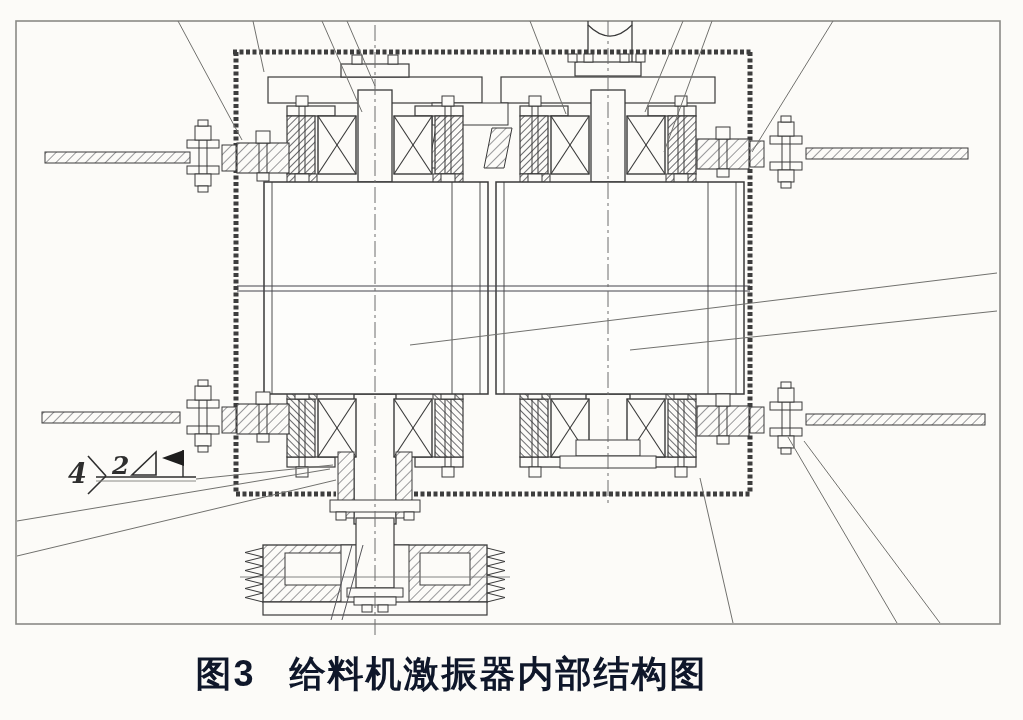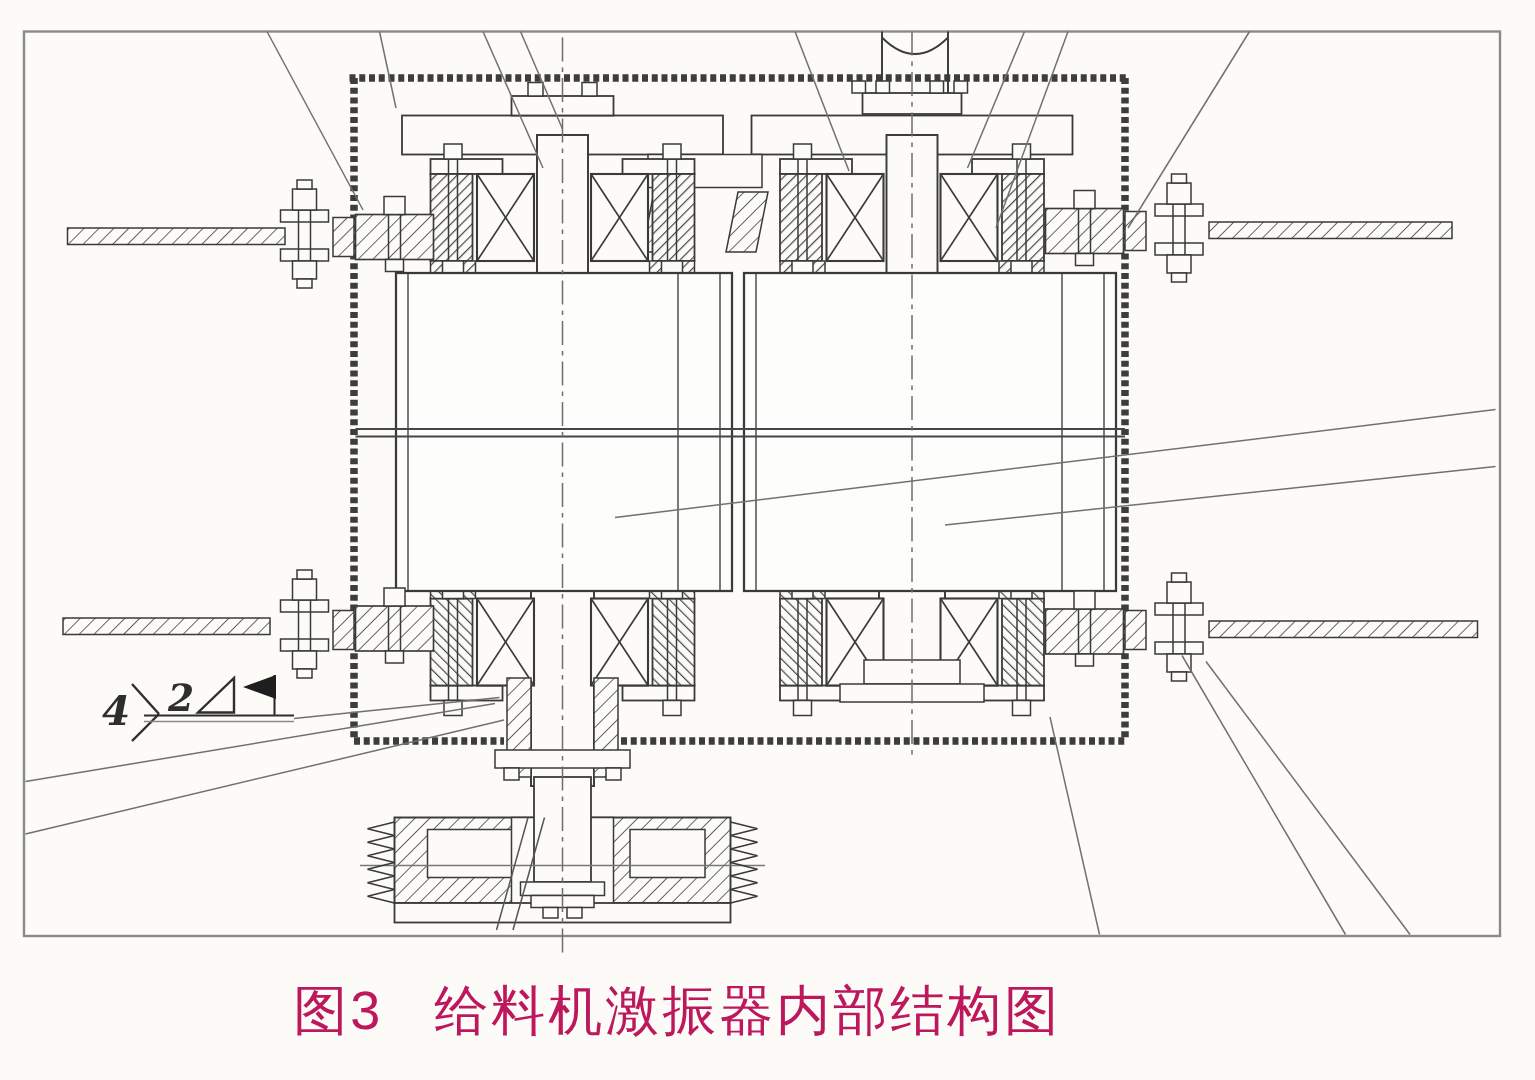--- a/index.html
+++ b/index.html
@@ -5,21 +5,21 @@
   html,body{margin:0;padding:0;}
   body{
     width:1023px;height:720px;position:relative;overflow:hidden;
     background:#fcfbf8;
     font-family:"Liberation Sans","DejaVu Sans",sans-serif;
   }
   #stage{position:absolute;left:0;top:0;width:1023px;height:720px;}
   svg{display:block;}
   .caption{
     position:absolute;left:0;top:650px;width:903px;height:56px;
-    text-align:center;color:#be185d;font-weight:normal;font-size:36px;
+    text-align:center;color:#0f172a;font-weight:bold;font-size:36px;
     letter-spacing:2px;white-space:nowrap;
   }
   .caption .fig-label{margin-right:34px;}
   .weld-num{
     font-family:"DejaVu Serif","Liberation Serif",serif;
     font-style:italic;font-weight:bold;
   }
 </style>
 </head>
 <body>

